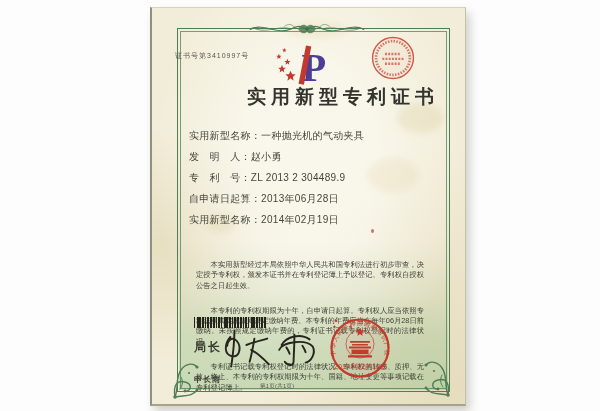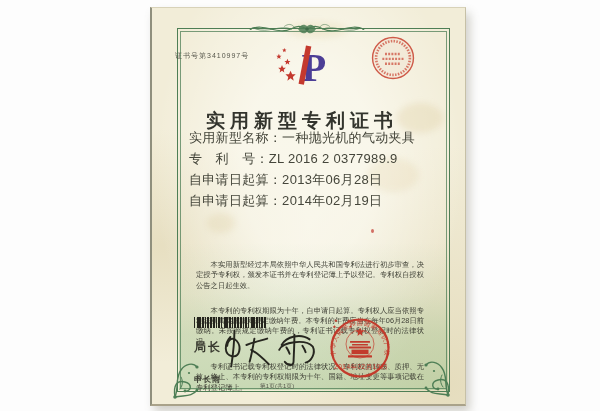--- a/index.html
+++ b/index.html
@@ -43,28 +43,28 @@
       rgba(148,190,136,.34) 62%,
       rgba(150,193,138,.46) 100%);
     pointer-events:none;
   }
 
   
   .cert-no{left:23px;top:43px;font-size:7px;letter-spacing:1px;color:#55554a;}
   .logo-box{left:119px;top:36px;width:64px;height:42px;}
   .agency-stamp{left:217px;top:26px;width:48px;height:48px;opacity:.85;}
   .title{
-    left:0;width:300px;top:100px;text-align:center;
+    left:0;width:300px;top:76px;text-align:center;
     font-family:"Liberation Serif","DejaVu Serif",serif;
-    font-size:19px;font-weight:700;letter-spacing:5px;color:#33342d;
+    font-size:19px;font-weight:700;letter-spacing:5px;color:#33342d;padding-left:41px;
   }
 
   
   .fields{left:37px;top:121px;width:250px;}
-  .field{height:8px;margin-bottom:13px;font-size:13px;color:#45463b;letter-spacing:.3px;white-space:nowrap;}
+  .field{height:8px;margin-bottom:13px;font-size:10px;color:#45463b;letter-spacing:.3px;white-space:nowrap;}
 
   
   .body-text{left:29px;top:237px;width:258px;font-size:7.3px;line-height:10.3px;
     color:#3e3f35;text-align:justify;}
   .body-text p{margin:15px;text-indent:2em;}
 
   
   .barcode{left:42px;top:309px;width:72px;height:11px;
     background:repeating-linear-gradient(90deg,
       #24241d 0px,#24241d 1.4px,rgba(0,0,0,0) 1.4px,rgba(0,0,0,0) 2.6px,
@@ -138,23 +138,24 @@
         <line x1="18" y1="22.5" x2="36" y2="22.5"></line>
         <line x1="15" y1="28" x2="39" y2="28"></line>
         <line x1="18" y1="33.5" x2="36" y2="33.5"></line>
       </g>
     </svg>
 
     <div class="abs title">实用新型专利证书</div>
 
     <div class="abs fields">
       <div class="field">实用新型名称：一种抛光机的气动夹具</div>
-      <div class="field">专　利　号：ZL 2016 2 0377989.9</div>
+      <div class="field">发　明　人：赵小勇</div>
+      <div class="field">专　利　号：ZL 2013 2 304489.9</div>
       <div class="field">自申请日起算：2013年06月28日</div>
-      <div class="field">自申请日起算：2014年02月19日</div>
+      <div class="field">实用新型名称：2014年02月19日</div>
     </div>
 
     <div class="abs body-text">
       <p>本实用新型经过本局依照中华人民共和国专利法进行初步审查，决定授予专利权，颁发本证书并在专利登记簿上予以登记。专利权自授权公告之日起生效。</p>
       <p>本专利的专利权期限为十年，自申请日起算。专利权人应当依照专利法及其实施细则规定缴纳年费。本专利的年费应当在每年06月28日前缴纳。未按照规定缴纳年费的，专利证书记载专利权登记时的法律状况。</p>
       <p>专利证书记载专利权登记时的法律状况。专利权的转移、质押、无效、终止、本专利的专利权期限为十年、国籍、地址变更等事项记载在专利登记簿上。</p>
     </div>
 
     <div class="abs barcode"></div>
 

